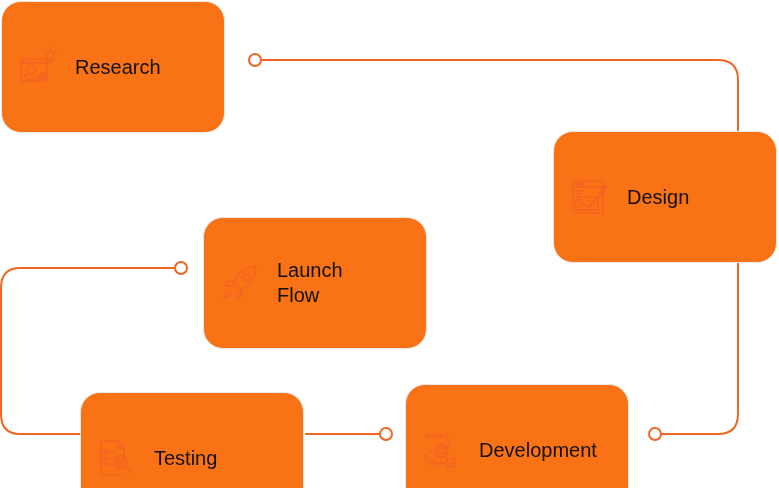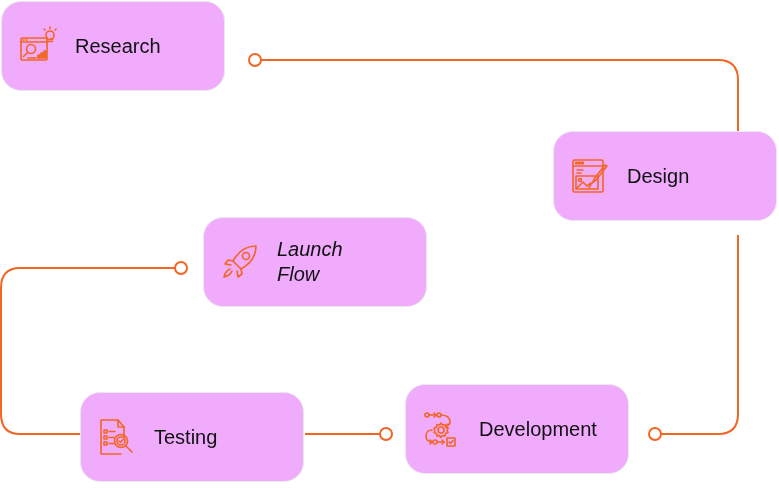--- a/index.html
+++ b/index.html
@@ -1,29 +1,29 @@
 <!DOCTYPE html>
 <html><head>
   <meta charset="utf-8">
   <style>
     html, body { margin:0; padding:0; background:#ffffff; }
     body { width:779px; height:488px; position:relative; overflow:hidden; font-family:"Liberation Sans", sans-serif; }
     #connectors { position:absolute; left:0; top:0; width:779px; height:488px; }
     .card {
-      position:absolute; width:224px; height:90px; box-sizing:border-box;
-      background:#f0abfc; border:1.5px solid #e9e9e9; border-radius:20px;
+      position:absolute; width:224px; height:132px; box-sizing:border-box;
+      background:#f97316; border:1.5px solid #e9e9e9; border-radius:20px;
       display:flex; align-items:center;
     }
     .card .icon { position:absolute; left:16px; top:50%; transform:translateY(-50%); width:40px; height:40px; }
     .card .icon svg { width:40px; height:40px; display:block; }
     .card .label { position:absolute; left:73px; top:50%; transform:translateY(-50%); font-size:20px; line-height:25px; color:#111111; font-family:"Liberation Sans", sans-serif; }
     .card .label span { display:block; }
     #card-research { left:1px; top:1px; }
     #card-design { left:553px; top:131px;border-radius:20px; }
-    #card-launch { left:203px; top:217px;font-style:italic; }
+    #card-launch { left:203px; top:217px; }
     #card-testing { left:80px; top:392px; }
     #card-development { left:405px; top:384px;padding-left:40px; }
   </style>
 </head>
 <body>
 
 <svg id="connectors" viewBox="0 0 779 488">
   <g fill="none" stroke="#f26522" stroke-width="2">
     <path d="M261 60 H718 Q738 60 738 80 V131"></path>
     <path d="M738 235 V414 Q738 434 718 434 H661"></path>

